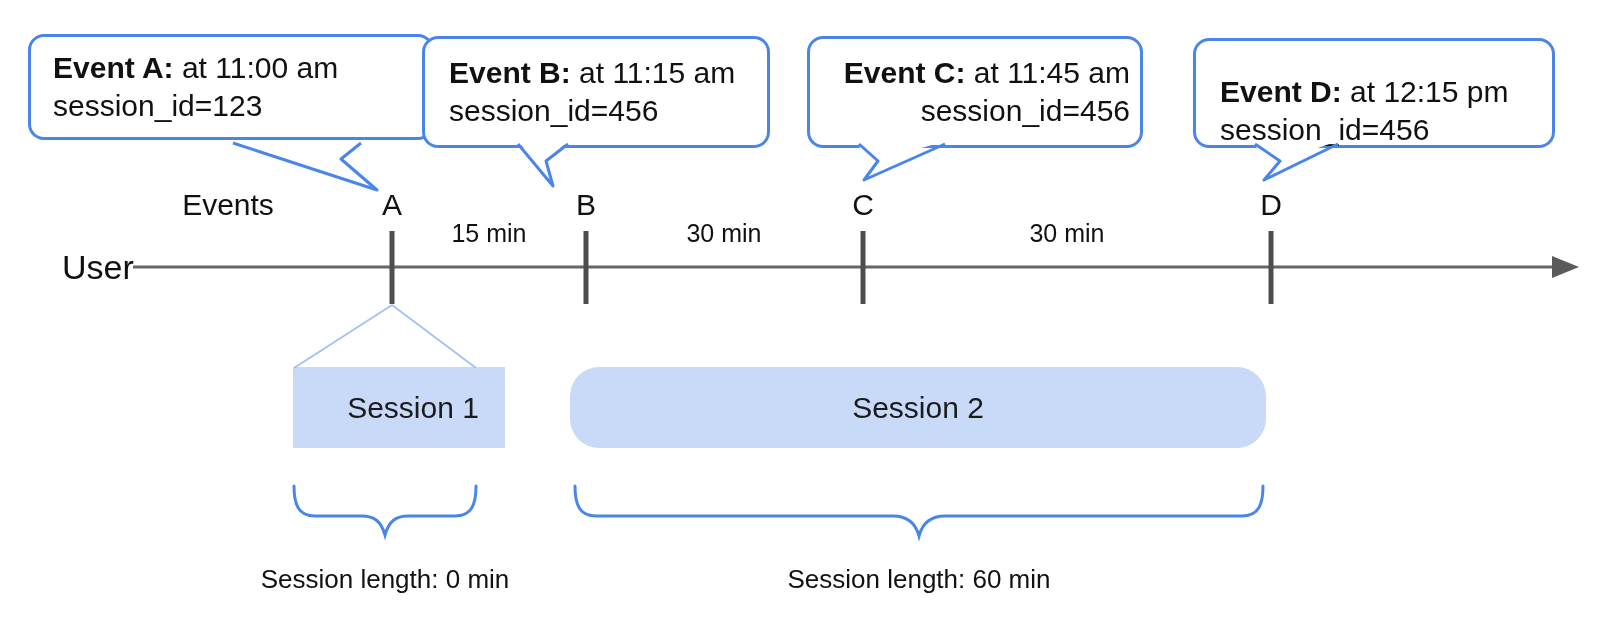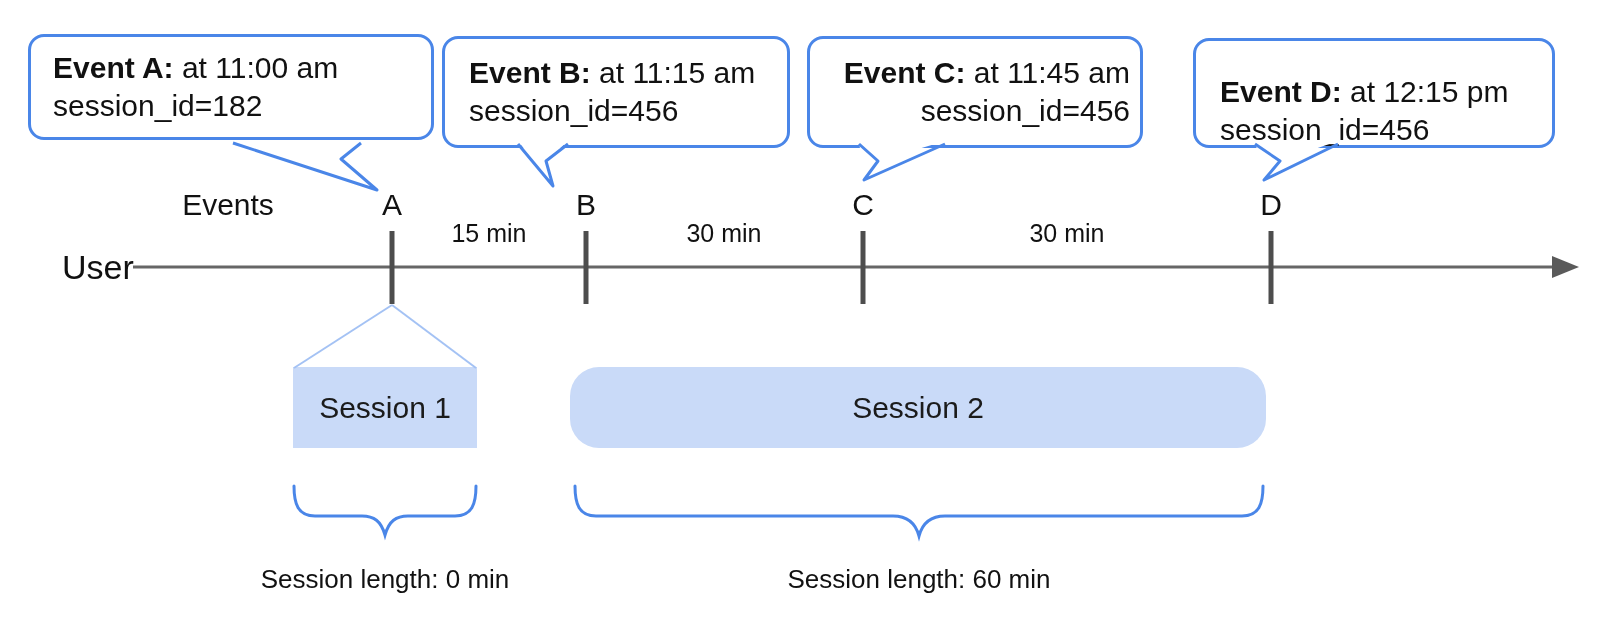--- a/index.html
+++ b/index.html
@@ -27,24 +27,24 @@
   .slen{font-size:26px;}
   svg.overlay{position:absolute;left:0;top:0;z-index:5;pointer-events:none;}
 </style>
 </head>
 <body>
 
 <div class="stage">
 
   <div class="callout" style="left:28px;top:34px;width:406px;height:106px;">
     <div><span class="b">Event A:</span><span> at 11:00 am</span></div>
-    <div>session_id=182</div>
+    <div>session_id=123</div>
   </div>
 
-  <div class="callout" style="left:422px;top:36px;width:348px;height:112px;padding-top:15px;padding-left:24px;margin-left:20px;">
+  <div class="callout" style="left:422px;top:36px;width:348px;height:112px;padding-top:15px;padding-left:24px;">
     <div><span class="b">Event B:</span><span> at 11:15 am</span></div>
     <div>session_id=456</div>
   </div>
 
   <div class="callout" style="left:807px;top:36px;width:336px;height:112px;padding-top:15px;padding-left:24px;text-align:right;">
     <div><span class="b">Event C:</span><span> at 11:45 am</span></div>
     <div>session_id=456</div>
   </div>
 
   <div class="callout" style="left:1193px;top:38px;width:362px;height:110px;padding-top:32px;padding-left:24px;">
@@ -57,21 +57,21 @@
   <div class="lbl center mark" style="left:556px;top:188px;">B</div>
   <div class="lbl center mark" style="left:833px;top:188px;">C</div>
   <div class="lbl center mark" style="left:1241px;top:188px;">D</div>
 
   <div class="lbl" style="left:62px;top:248px;font-size:34px;">User</div>
 
   <div class="lbl center gap" style="left:434px;top:219px;">15 min</div>
   <div class="lbl center gap" style="left:669px;top:219px;">30 min</div>
   <div class="lbl center gap" style="left:1012px;top:219px;">30 min</div>
 
-  <div class="session-box" style="left:293px;top:367px;width:184px;height:81px;">
+  <div class="session-box" style="left:293px;top:367px;width:184px;height:81px;padding-left:28px;">
     <span>Session 1</span>
   </div>
   <div class="session-box" style="left:570px;top:367px;width:696px;height:81px;border-radius:29px;">
     <span>Session 2</span>
   </div>
 
   <div class="lbl center slen" style="left:235px;top:564px;width:300px;">Session length: 0 min</div>
   <div class="lbl center slen" style="left:744px;top:564px;width:350px;">Session length: 60 min</div>
 
   <svg class="overlay" width="1614" height="642" viewBox="0 0 1614 642">

